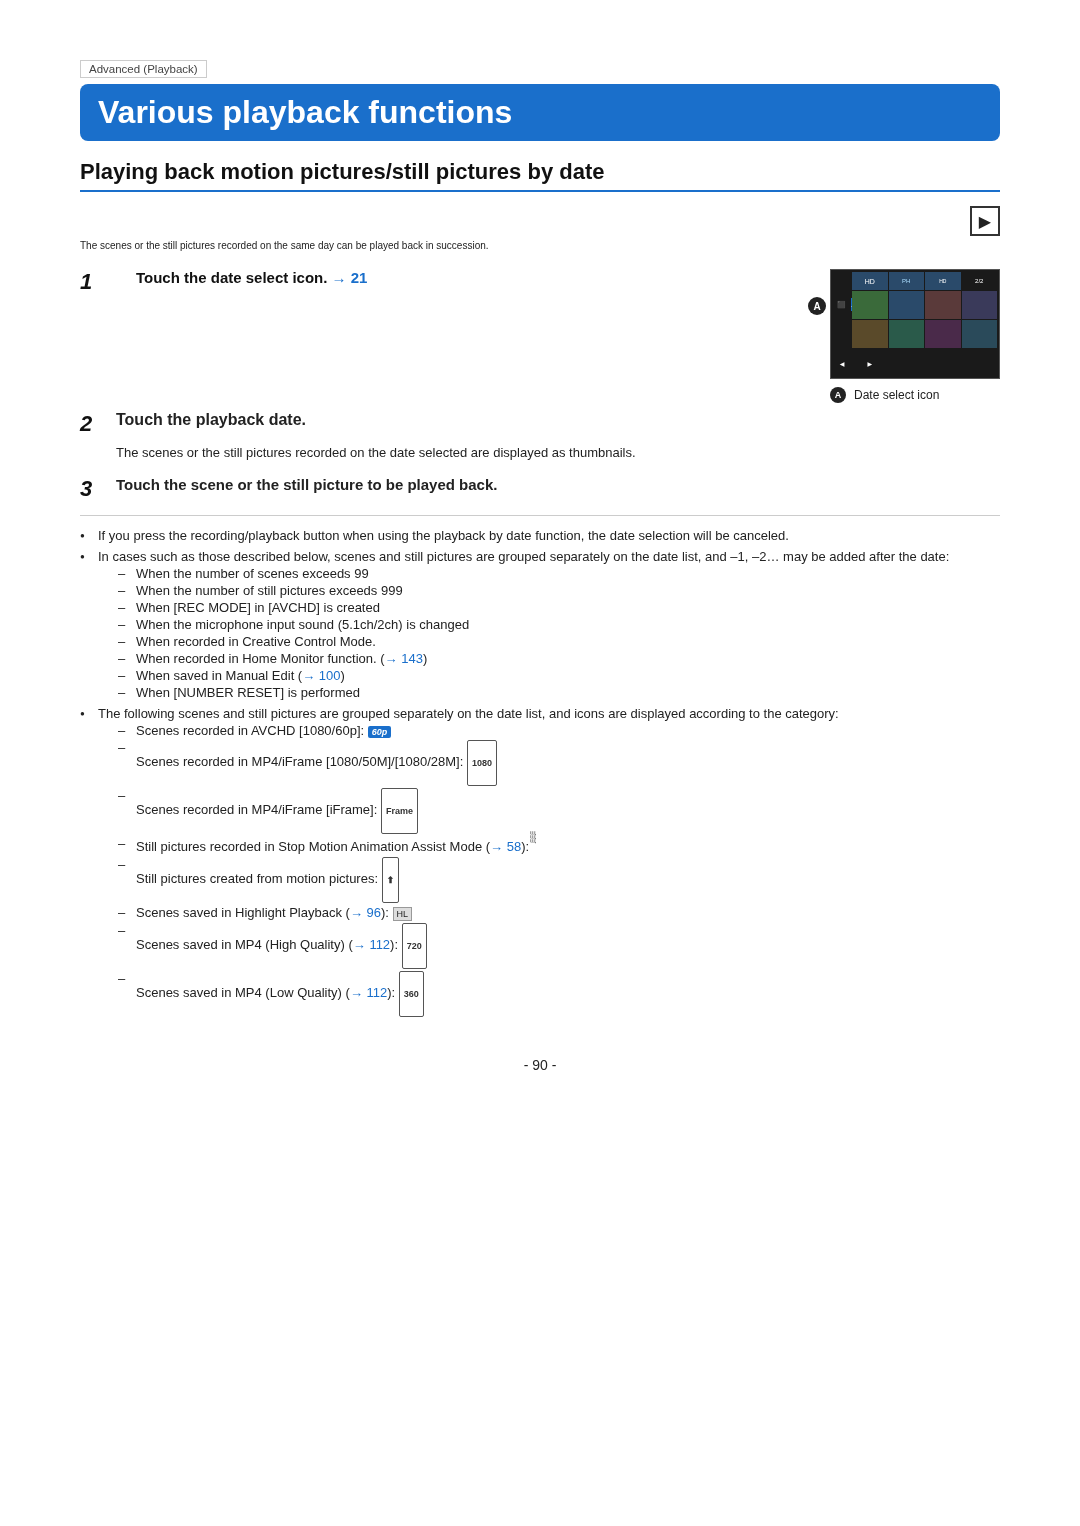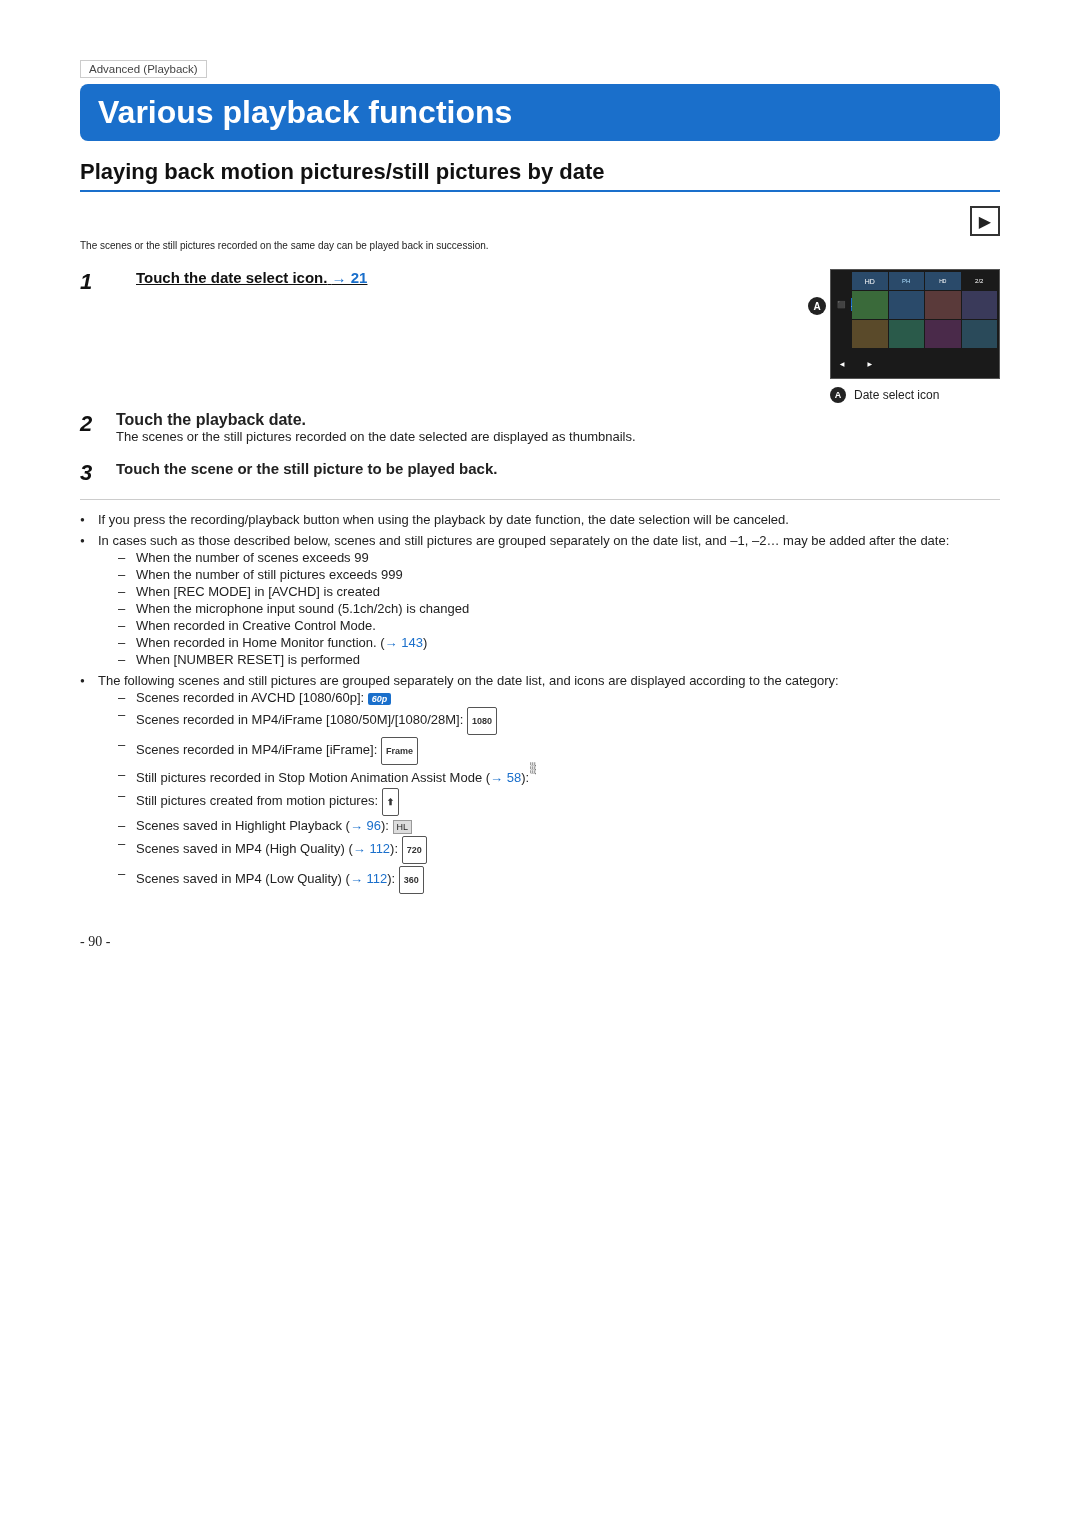--- a/index.html
+++ b/index.html
@@ -71,21 +71,20 @@
       min-width: 36px;
     }
     .step-content {
       flex: 1;
     }
     .step-title {
       font-size: 15px;
       font-weight: bold;
       color: #111;
       margin-bottom: 12px;
-      text-decoration: underline;
     }
     .step-link {
       color: #1a6fcb;
       text-decoration: none;
     }
     .thumbnail-grid {
       background: #1a1a1a;
       width: 170px;
       height: 110px;
       position: relative;
@@ -134,21 +133,21 @@
       color: #fff;
       font-size: 9px;
       display: flex;
       align-items: center;
       justify-content: center;
       font-weight: bold;
     }
     .step2-title {
       font-size: 16px;
       font-weight: bold;
-      margin-bottom: 0;
+      margin-bottom: 16px;
     }
     .step2-desc {
       font-size: 13px;
       margin-bottom: 6px;
     }
     .step3-title {
       font-size: 15px;
       font-weight: bold;
       margin-bottom: 10px;
     }
@@ -200,38 +199,38 @@
       border-radius: 2px;
       font-weight: bold;
       vertical-align: middle;
       font-style: italic;
     }
     .inline-badge-outline {
       display: inline-block;
       border: 1px solid #555;
       color: #333;
       font-size: 9px;
-      padding: 8px 4px;
+      padding: 17px 4px;
       border-radius: 2px;
       font-weight: bold;
       vertical-align: middle;
     }
     .inline-icon-box {
       display: inline-block;
       background: #ddd;
       border: 1px solid #999;
       font-size: 9px;
       padding: 1px 3px;
       vertical-align: middle;
     }
     .page-number {
+      text-align: center;
       font-size: 14px;
       margin-top: 40px;
       color: #222;
-      font-family: Liberation Serif, serif;
     }
     .step-row {
       display: flex;
       align-items: flex-start;
       gap: 20px;
       margin-bottom: 8px;
     }
     .image-with-label {
       position: relative;
       margin-left: 30px;
@@ -354,20 +353,21 @@
 
     <li>
       <span>In cases such as those described below, scenes and still pictures are grouped separately on the date list, and –1, –2… may be added after the date:</span>
       <ul class="dash-list">
         <li>When the number of scenes exceeds 99</li>
         <li>When the number of still pictures exceeds 999</li>
         <li>When [REC MODE] in [AVCHD] is created</li>
         <li>When the microphone input sound (5.1ch/2ch) is changed</li>
         <li>When recorded in Creative Control Mode.</li>
         <li>When recorded in Home Monitor function. (<span class="step-link">→ 143</span>)</li>
+        <li>When saved in Manual Edit (<span class="step-link">→ 100</span>)</li>
         <li>When [NUMBER RESET] is performed</li>
       </ul>
     </li>
 
     <li>
       <span>The following scenes and still pictures are grouped separately on the date list, and icons are displayed according to the category:</span>
       <ul class="dash-list">
         <li>
           Scenes recorded in AVCHD [1080/60p]: <span class="inline-badge">60p</span>
         </li>

